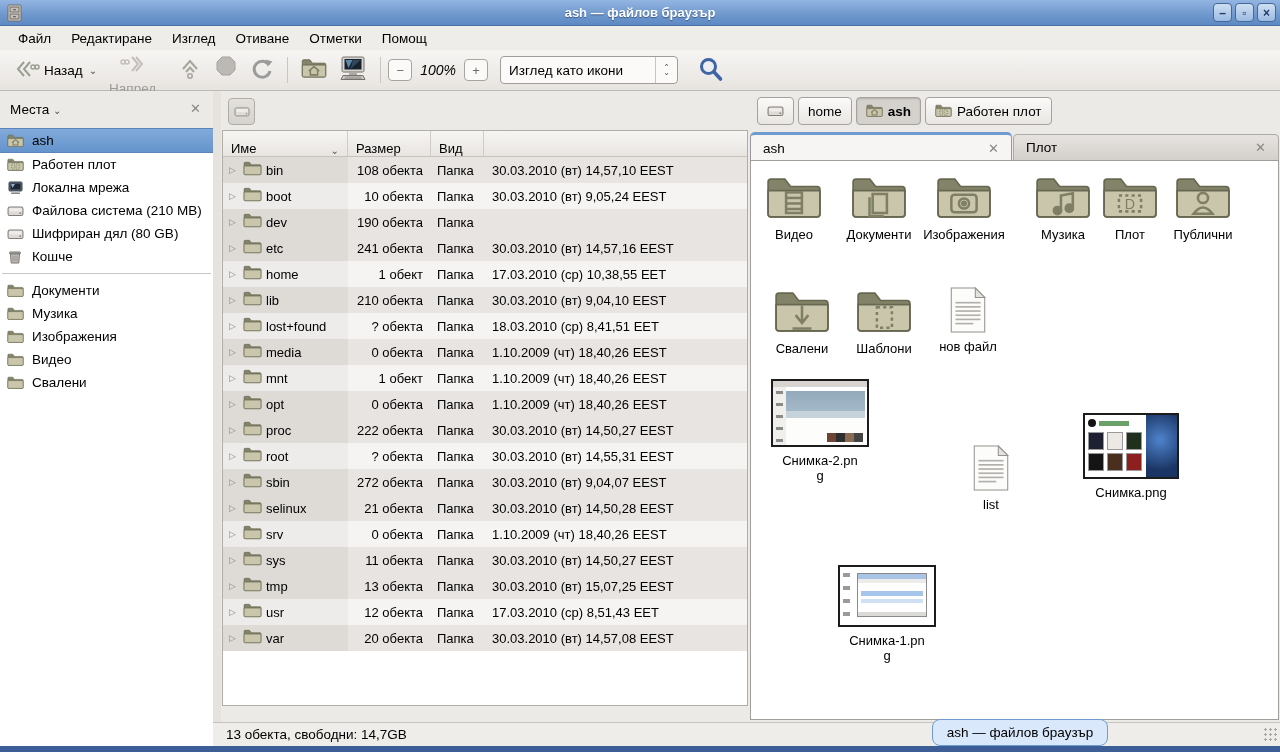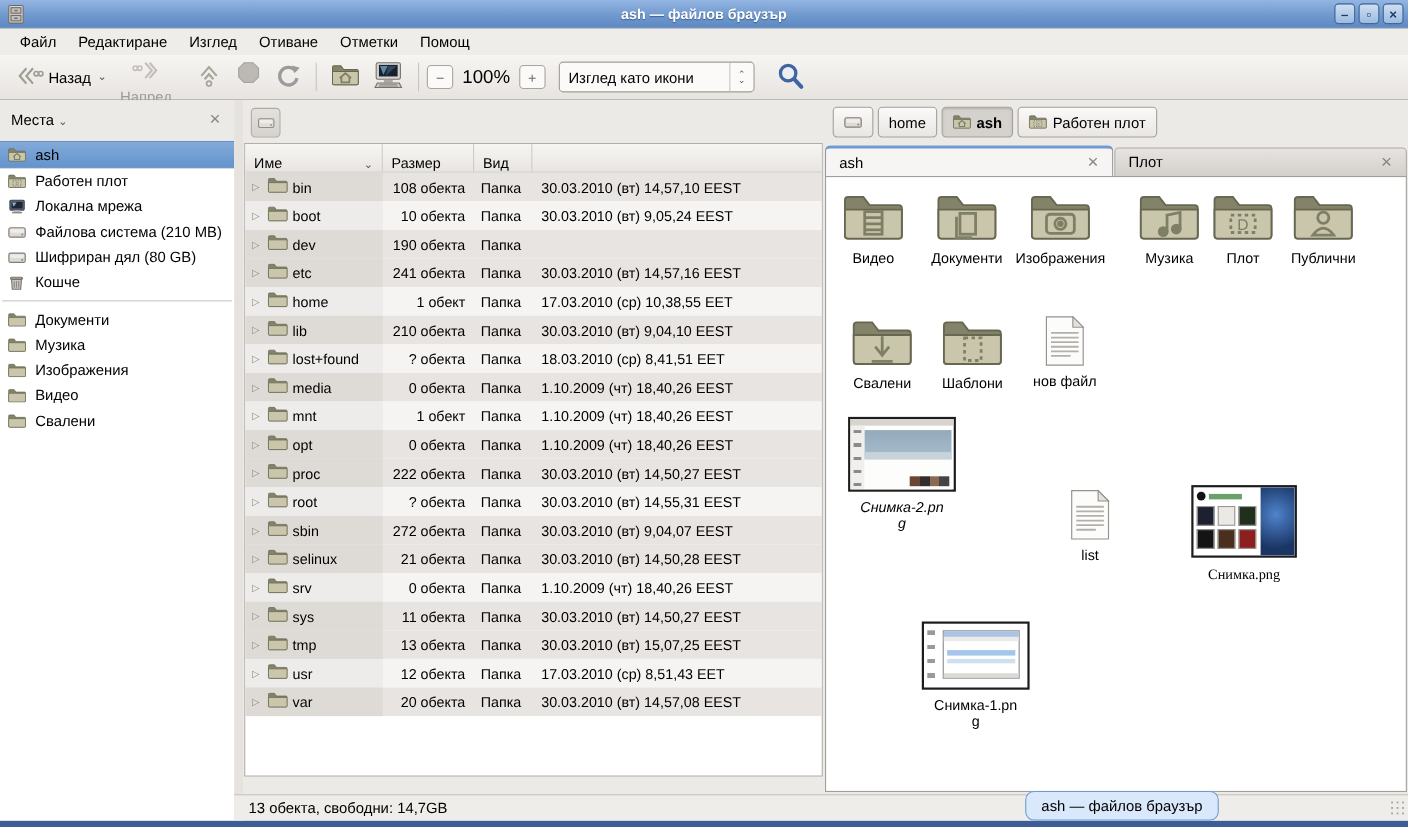--- a/index.html
+++ b/index.html
@@ -29,21 +29,21 @@
   .toolbar { position:absolute; left:0; top:50px; width:1280px; height:41px;
     background:linear-gradient(#f7f5f3,#e7e4e0); border-bottom:1px solid #bdb9b5;
     display:flex; align-items:center; }
   .tb { display:flex; align-items:center; gap:4px; padding:0 6px; height:32px; border-radius:3px; }
   .tb-label { font-size:13.5px; }
   .disabled, .disabled .tb-label { color:#9b9b9b;flex-direction:column; }
   .tb-sep { width:1px; height:26px; background:#c9c5c1; margin:0 7px; }
   .tb-arrow { font-size:10px; color:#555; margin-left:2px; }
   .zoombtn { width:24px; height:22px; border:1px solid #a8a4a0; border-radius:4px; background:#fbfaf9;
     display:flex; align-items:center; justify-content:center; color:#6b6b6b; font-size:13px; }
-  .zoom-val { font-size:17px; margin:0 8px; }
+  .zoom-val { font-size:14px; margin:0 8px;font-style:italic; }
   .viewsel { width:178px; height:28px; border:1px solid #a19d99; border-radius:4px; background:#fbfaf9;
     display:flex; align-items:center; margin-left:12px; }
   .viewsel .vs-label { flex:1; padding-left:8px; font-size:13.5px; }
   .viewsel .vs-spin { width:22px; border-left:1px solid #c7c3bf; height:100%; display:flex;
     flex-direction:column; align-items:center; justify-content:center; font-size:8px; color:#555; line-height:5px;}
 
   
   .sidebar-head { position:absolute; left:0; top:91px; width:213px; height:37px; background:#eceae6; }
   .sidebar-title { position:absolute; left:10px; top:11px; font-size:13.5px; }
   .sidebar-close { position:absolute; right:12px; top:10px; color:#8a8682; font-size:13px; }
@@ -784,34 +784,34 @@
                 <line x1="5" y1="35" x2="22" y2="35"></line>
               </g>
             </svg></div><div class="iv-label" style="width: 80px; margin: 3px auto 0px;">нов файл</div></div>
         <div class="iv-item" style="left: 14px; top: 218px; width: 110px;"><div class="iv-icon"><div class="thumb th-g">
               <div class="tg-bar"></div>
               <div class="tg-side"></div>
               <div class="tg-head"></div>
               <div class="tg-sky"></div>
               <div class="tg-body"></div>
               <div class="tg-ads"></div>
-            </div></div><div class="iv-label" style="width: 82px; margin: 3px auto 0px; font-style: italic;">Снимка-2.png</div></div>
+            </div></div><div class="iv-label" style="width: 82px; margin: 3px auto 0px;">Снимка-2.png</div></div>
         <div class="iv-item" style="left: 185px; top: 284px; width: 110px;"><div class="iv-icon"><svg width="36" height="46" viewBox="0 0 34 44">
               <path d="M1 1 H24 L33 10 V43 H1 Z" fill="#fcfcfb" stroke="#96928e"></path>
               <path d="M24 1 L24 10 H33 Z" fill="#e4e2df" stroke="#96928e"></path>
               <g stroke="#b3b0ac" stroke-width="1.6">
                 <line x1="5" y1="15" x2="29" y2="15"></line>
                 <line x1="5" y1="19" x2="29" y2="19"></line>
                 <line x1="5" y1="23" x2="29" y2="23"></line>
                 <line x1="5" y1="27" x2="29" y2="27"></line>
                 <line x1="5" y1="31" x2="29" y2="31"></line>
                 <line x1="5" y1="35" x2="22" y2="35"></line>
               </g>
             </svg></div><div class="iv-label" style="width: 60px; margin: 3px auto 0px;">list</div></div>
-        <div class="iv-item" style="left: 325px; top: 280px; width: 110px; font-family: Liberation Serif, serif;"><div class="iv-icon"><div class="thumb th-s">
+        <div class="iv-item" style="left: 325px; top: 252px; width: 110px;"><div class="iv-icon"><div class="thumb th-s">
               <div class="ts-right"></div>
               <div class="ts-top">
                 <div class="ts-dot"></div>
                 <div class="ts-txt"></div>
               </div>
               <div class="ts-grid">
                 <div style="background:#1c2030"></div>
                 <div style="background:#ece9e5"></div>
                 <div style="background:#20301c"></div>
                 <div style="background:#141414"></div>

